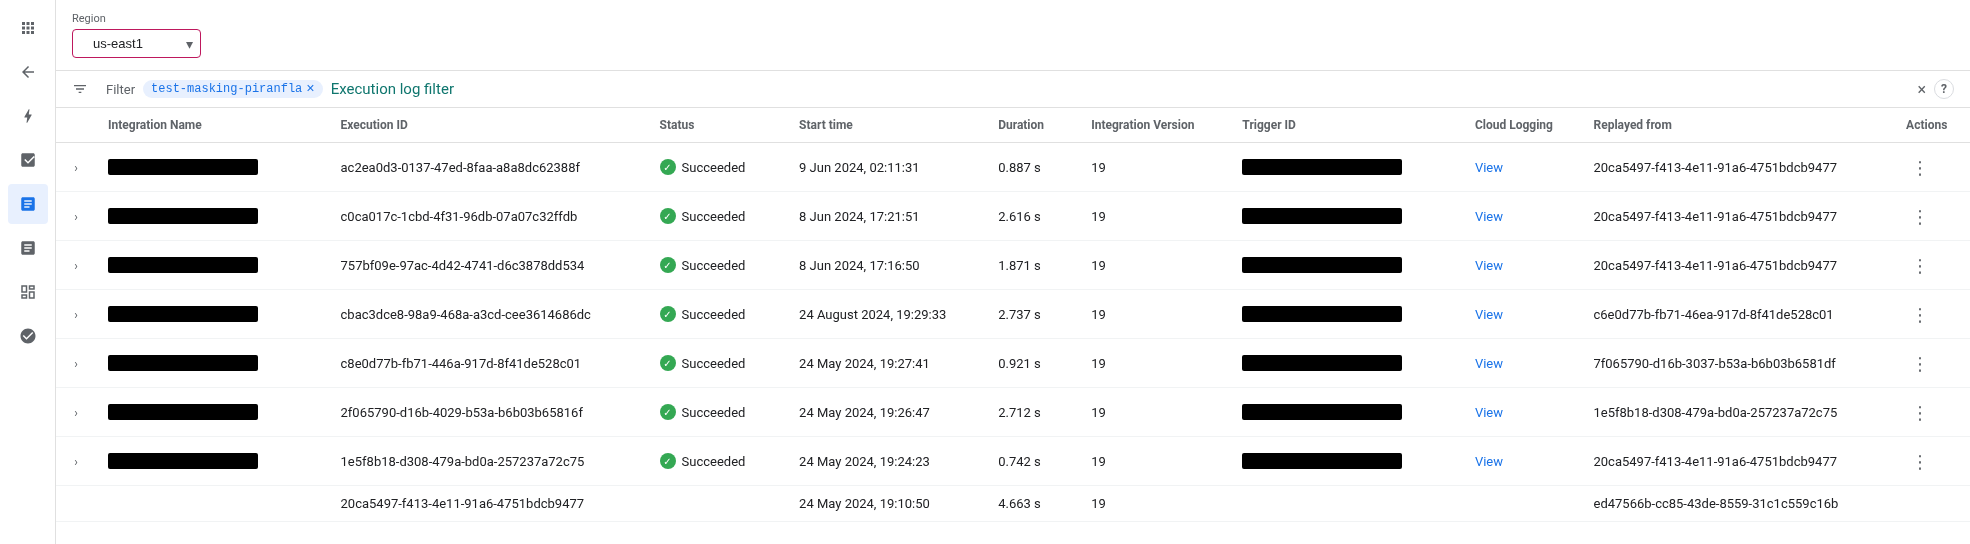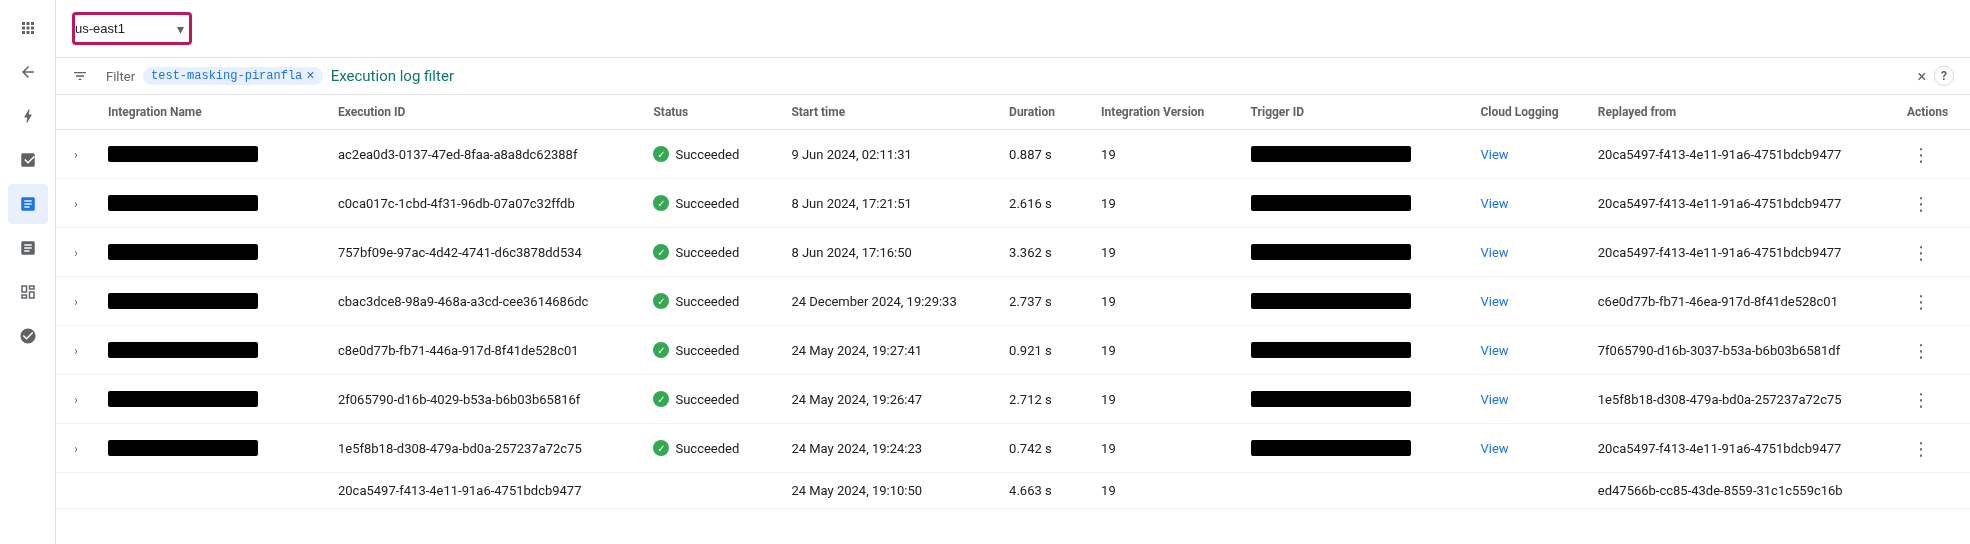--- a/index.html
+++ b/index.html
@@ -103,23 +103,23 @@
       font-size: 11px;
       color: #5f6368;
       margin-bottom: 4px;
     }
     .region-select-wrapper {
       position: relative;
       display: inline-block;
     }
     .region-select {
       appearance: none;
-      border: 3px solid #be185d;
+      border: 1px solid #be185d;
       border-radius: 4px;
-      padding: 6px 28px 6px 0;
+      padding: 6px 28px 6px 20px;
       font-size: 13px;
       color: #202124;
       background: #fff;
       cursor: pointer;
       min-width: 120px;
     }
     .region-select-arrow {
       position: absolute;
       right: 8px;
       top: 50%;
@@ -339,20 +339,21 @@
     <svg width="18" height="18" viewBox="0 0 24 24" fill="currentColor">
         <path d="M12 2C6.48 2 2 6.48 2 12s4.48 10 10 10 10-4.48 10-10S17.52 2 12 2zm-2 15l-5-5 1.41-1.41L10 14.17l7.59-7.59L19 8l-9 9z"></path>
       </svg>
   </div>
 </div>
 
 <div class="main-content">
 
 
   <div class="region-section">
+    <div class="region-label">Region</div>
     <div class="region-select-wrapper">
       <select class="region-select">
         <option>us-east1</option>
         <option>us-central1</option>
         <option>us-west1</option>
         <option>europe-west1</option>
       </select>
       <span class="region-select-arrow">▾</span>
     </div>
   </div>
@@ -453,21 +454,21 @@
               </div>
             </td>
             <td class="col-exec-id">757bf09e-97ac-4d42-4741-d6c3878dd534</td>
             <td class="col-status">
               <div class="status-cell">
                 <div class="status-icon">✓</div>
                 <span>Succeeded</span>
               </div>
             </td>
             <td class="col-start">8 Jun 2024, 17:16:50</td>
-            <td class="col-duration">3.362 s</td>
+            <td class="col-duration">1.871 s</td>
             <td class="col-version">19</td>
             <td class="col-trigger">
               <div class="trigger-placeholder"></div>
             </td>
             <td class="col-cloud"><a class="view-link">View</a></td>
             <td class="col-replayed">20ca5497-f413-4e11-91a6-4751bdcb9477</td>
             <td class="col-actions">
               <div class="more-btn">⋮</div>
             </td>
           </tr>
@@ -478,21 +479,21 @@
                 <div class="name-placeholder"></div>
               </div>
             </td>
             <td class="col-exec-id">cbac3dce8-98a9-468a-a3cd-cee3614686dc</td>
             <td class="col-status">
               <div class="status-cell">
                 <div class="status-icon">✓</div>
                 <span>Succeeded</span>
               </div>
             </td>
-            <td class="col-start">24 December 2024, 19:29:33</td>
+            <td class="col-start">24 August 2024, 19:29:33</td>
             <td class="col-duration">2.737 s</td>
             <td class="col-version">19</td>
             <td class="col-trigger">
               <div class="trigger-placeholder"></div>
             </td>
             <td class="col-cloud"><a class="view-link">View</a></td>
             <td class="col-replayed">c6e0d77b-fb71-46ea-917d-8f41de528c01</td>
             <td class="col-actions">
               <div class="more-btn">⋮</div>
             </td>

